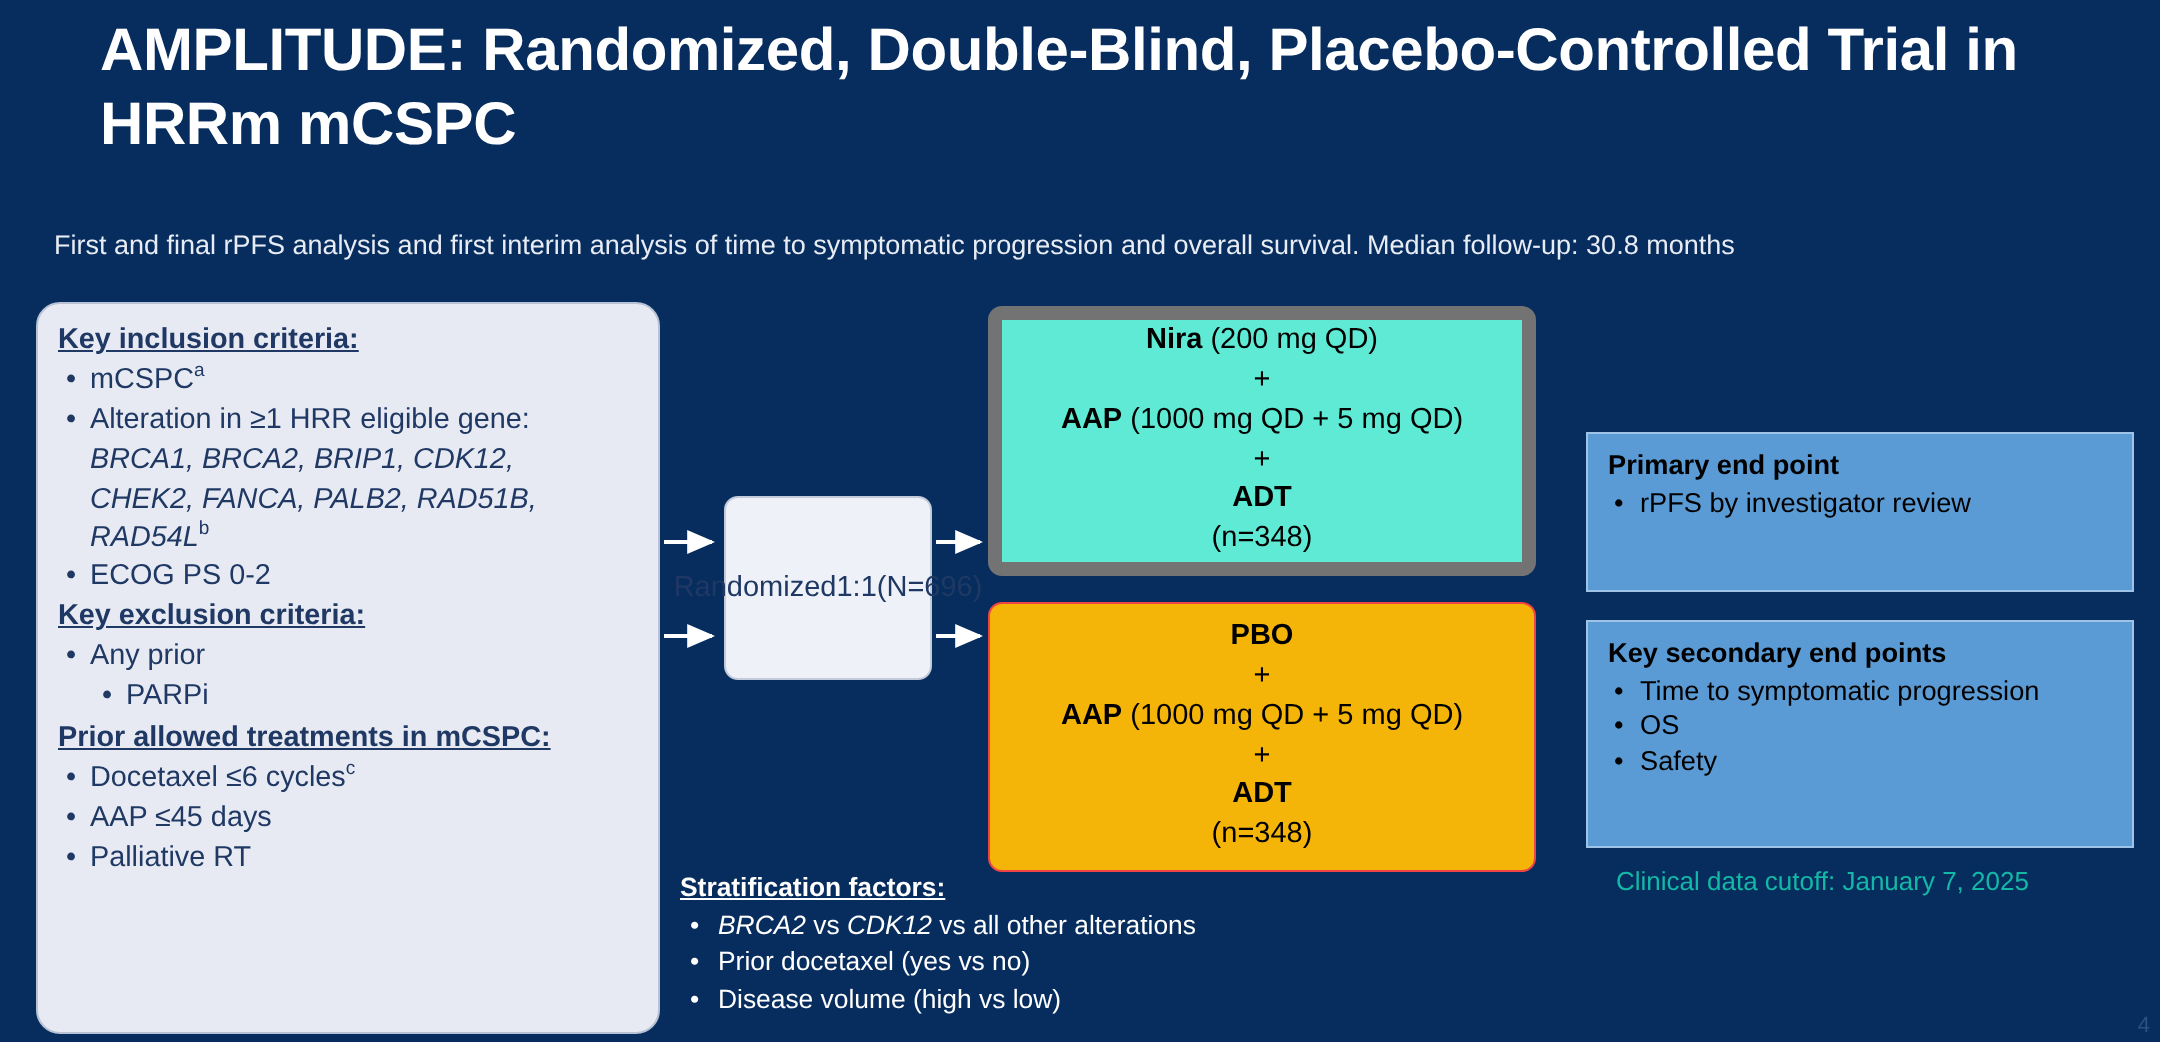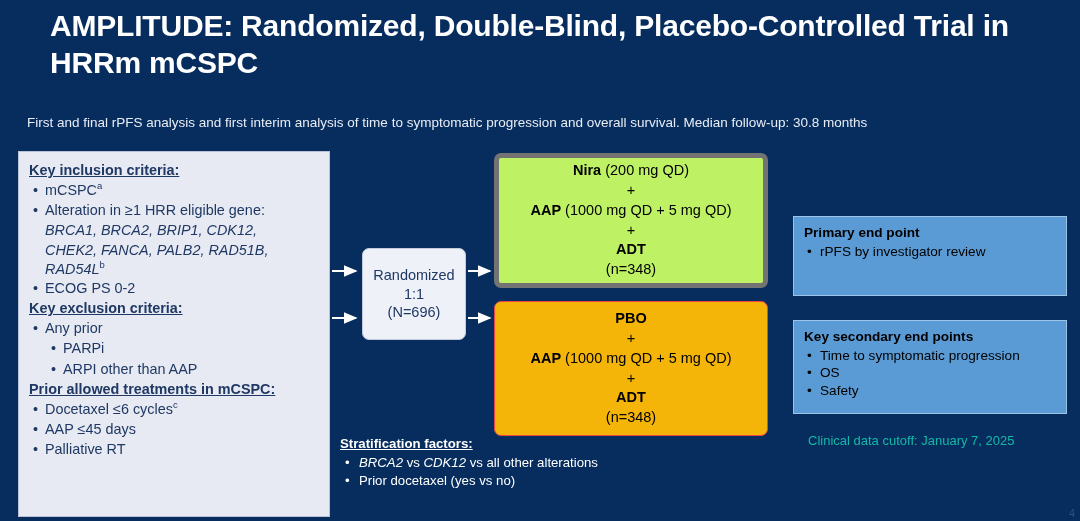--- a/index.html
+++ b/index.html
@@ -39,21 +39,21 @@
 
   
   .criteria-box {
     position: absolute;
     left: 18px;
     top: 151px;
     width: 312px;
     height: 366px;
     background: #e7eaf2;
     border: 1px solid #b9c2d4;
-    border-radius: 0;
+    border-radius: 12px;
     box-sizing: border-box;
     padding: 9px 12px 4px 10px;
     color: #1f3864;
     font-size: 14.4px;
     line-height: 1.33;
   }
   .crit-head {
     font-weight: bold;
     text-decoration: underline;
     margin-bottom: 1px;
@@ -92,21 +92,21 @@
     width: 104px;
     height: 92px;
     background: #eef1f7;
     border: 1px solid #c3cbdb;
     border-radius: 7px;
     box-sizing: border-box;
     color: #1f3864;
     font-size: 14.5px;
     line-height: 1.28;
     display: flex;
-    flex-direction: column;
+    flex-direction: row;
     align-items: center;
     justify-content: center;
     text-align: center;
   }
 
   
   .arm-box {
     position: absolute;
     left: 494px;
     width: 274px;
@@ -117,22 +117,22 @@
     line-height: 1.36;
     text-align: center;
     display: flex;
     flex-direction: column;
     align-items: center;
     justify-content: center;
   }
   .arm-nira {
     top: 153px;
     height: 135px;
-    background: #bef264;
-    border: 5px solid #737373;
+    background: #5eead4;
+    border: 7px solid #737373;
   }
   .arm-pbo {
     top: 301px;
     height: 135px;
     background: #f5b408;
     border: 1px solid #ef4444;
   }
   .arm-box b { font-weight: bold; }
 
   
@@ -142,21 +142,21 @@
     width: 274px;
     box-sizing: border-box;
     background: #5b9bd5;
     border: 1px solid #9dc3e6;
     color: #000000;
     font-size: 13.6px;
     line-height: 1.3;
     padding: 7px 9px 7px 10px;
   }
   .ep-primary { top: 216px; height: 80px; }
-  .ep-secondary { top: 320px; height: 94px; }
+  .ep-secondary { top: 310px; height: 114px; }
   .ep-head { font-weight: bold; margin-bottom: 1px; }
   .ep-bullet {
     padding-left: 16px;
     position: relative;
   }
   .ep-bullet::before {
     content: "\2022";
     position: absolute;
     left: 3px;
   }
@@ -228,21 +228,20 @@
   <div class="bullet-l1">Alteration in ≥1 HRR eligible gene:</div>
   <div class="cont-line gene">BRCA1, BRCA2, BRIP1, CDK12,</div>
   <div class="cont-line gene">CHEK2, FANCA, PALB2, RAD51B,</div>
   <div class="cont-line"><span class="gene">RAD54L</span><sup>b</sup></div>
 
   <div class="bullet-l1">ECOG PS 0-2</div>
 
   <div class="crit-head tight">Key exclusion criteria:</div>
   <div class="bullet-l1">Any prior</div>
   <div class="bullet-l2">PARPi</div>
-  <div class="bullet-l2">ARPI other than AAP</div>
 
   <div class="crit-head tight">Prior allowed treatments in mCSPC:</div>
   <div class="bullet-l1"><span>Docetaxel ≤6 cycles</span><sup>c</sup></div>
   <div class="bullet-l1">AAP ≤45 days</div>
   <div class="bullet-l1">Palliative RT</div>
 </div>
 
 <svg class="arrows" viewBox="0 0 1080 521">
   <defs>
     <marker id="ah" markerWidth="7" markerHeight="7" refX="6.2" refY="3" orient="auto">
@@ -288,16 +287,17 @@
   <div class="ep-head">Key secondary end points</div>
   <div class="ep-bullet">Time to symptomatic progression</div>
   <div class="ep-bullet">OS</div>
   <div class="ep-bullet">Safety</div>
 </div>
 
 <div class="strat-block">
   <div class="strat-head">Stratification factors:</div>
   <div class="strat-bullet"><span class="gene">BRCA2</span><span> vs </span><span class="gene">CDK12</span><span> vs all other alterations</span></div>
   <div class="strat-bullet">Prior docetaxel (yes vs no)</div>
+  <div class="strat-bullet">Disease volume (high vs low)</div>
 </div>
 
 <div class="cutoff">Clinical data cutoff: January 7, 2025</div>
 <div class="page-num">4</div>
 
 </body></html>

